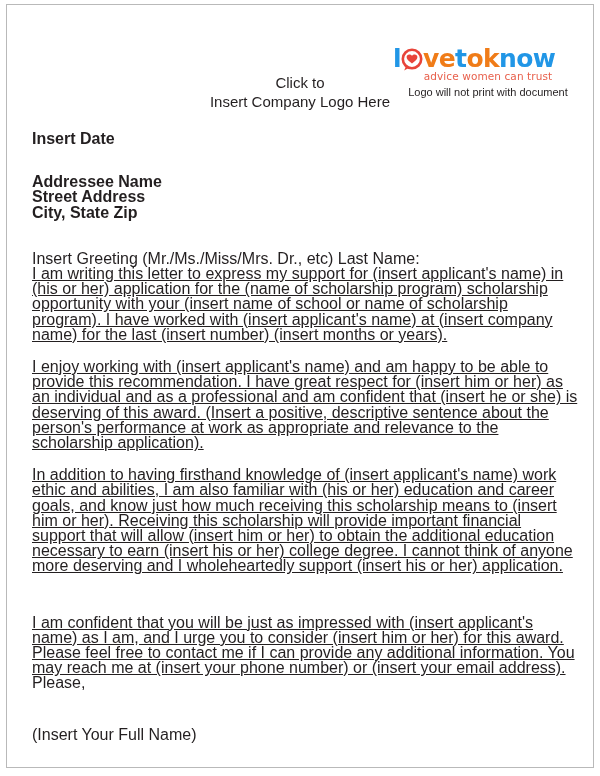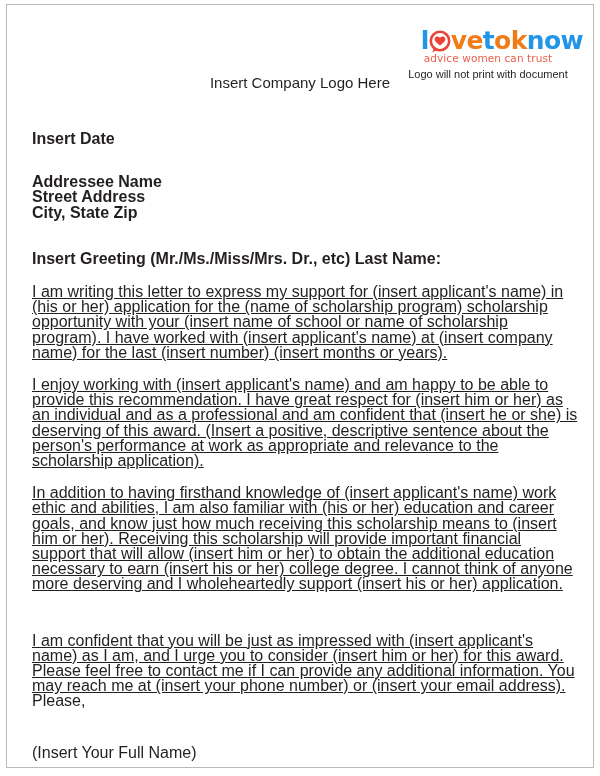--- a/index.html
+++ b/index.html
@@ -33,21 +33,22 @@
     width: 190px;
     text-align: center;
   }
   .logo-wordmark {
     font-family: "DejaVu Sans", sans-serif;
     font-weight: bold;
     font-size: 25px;
     line-height: 27px;
     letter-spacing: -0.6px;
     white-space: nowrap;
-    text-align: right;
+    text-align: left;
+    margin-top: 18px;
   }
   .lw-blue  { color: #2196e6; }
   .lw-orange{ color: #f07c18; }
   .bubble-o {
     display: inline-block;
     position: relative;
     width: 24px;
     height: 24px;
     vertical-align: -5px;
     margin: 0 -1px;
@@ -89,21 +90,21 @@
     position: absolute;
     top: 126px;
     left: 25px;
     width: 546px;
     font-size: 16px;
     line-height: 15.2px;
   }
   .date-line { font-weight: bold; margin-bottom: 28px; }
   .address-block { font-weight: bold; margin-bottom: 31px; }
   .address-block div { line-height: 15.2px; }
-  .greeting { font-weight: bold; margin-bottom: 18px; }
+  .greeting { font-weight: normal; }
   .para { margin: 0 0 17px 0; text-align: left; text-decoration: underline; }
   .para:last-of-type { margin-bottom: 0; margin-top: 41px; }
   .closing { margin-top: 0; }
   .sign-gap { height: 36px; }
 </style>
 </head>
 <body>
 
 <div class="page">
 
@@ -111,20 +112,21 @@
     <div class="logo-wordmark"><span class="lw-blue">l</span><span class="bubble-o"><svg width="24" height="24" viewBox="0 0 24 24" aria-hidden="true">
             <circle cx="12" cy="11" r="9.2" fill="none" stroke="#e8443a" stroke-width="2.6"></circle>
             <path d="M6.2 17.5 L4.2 22.4 L9.6 19.4 Z" fill="#e8443a"></path>
             <path d="M12 15.6 C8.2 12.8 6.6 11.1 6.6 9.1 C6.6 7.5 7.8 6.4 9.3 6.4 C10.3 6.4 11.3 6.9 12 7.8 C12.7 6.9 13.7 6.4 14.7 6.4 C16.2 6.4 17.4 7.5 17.4 9.1 C17.4 11.1 15.8 12.8 12 15.6 Z" fill="#e8443a"></path>
           </svg></span><span class="lw-orange">ve</span><span class="lw-blue">t</span><span class="lw-orange">o</span><span class="lw-orange">k</span><span class="lw-blue">now</span></div>
     <div class="logo-tagline">advice women can trust</div>
     <div class="logo-note">Logo will not print with document</div>
   </div>
 
   <div class="logo-placeholder">
+    <div>Click to</div>
     <div>Insert Company Logo Here</div>
   </div>
 
   <div class="letter">
 
     <div class="date-line">Insert Date</div>
 
     <div class="address-block">
       <div>Addressee Name</div>
       <div>Street Address</div>

